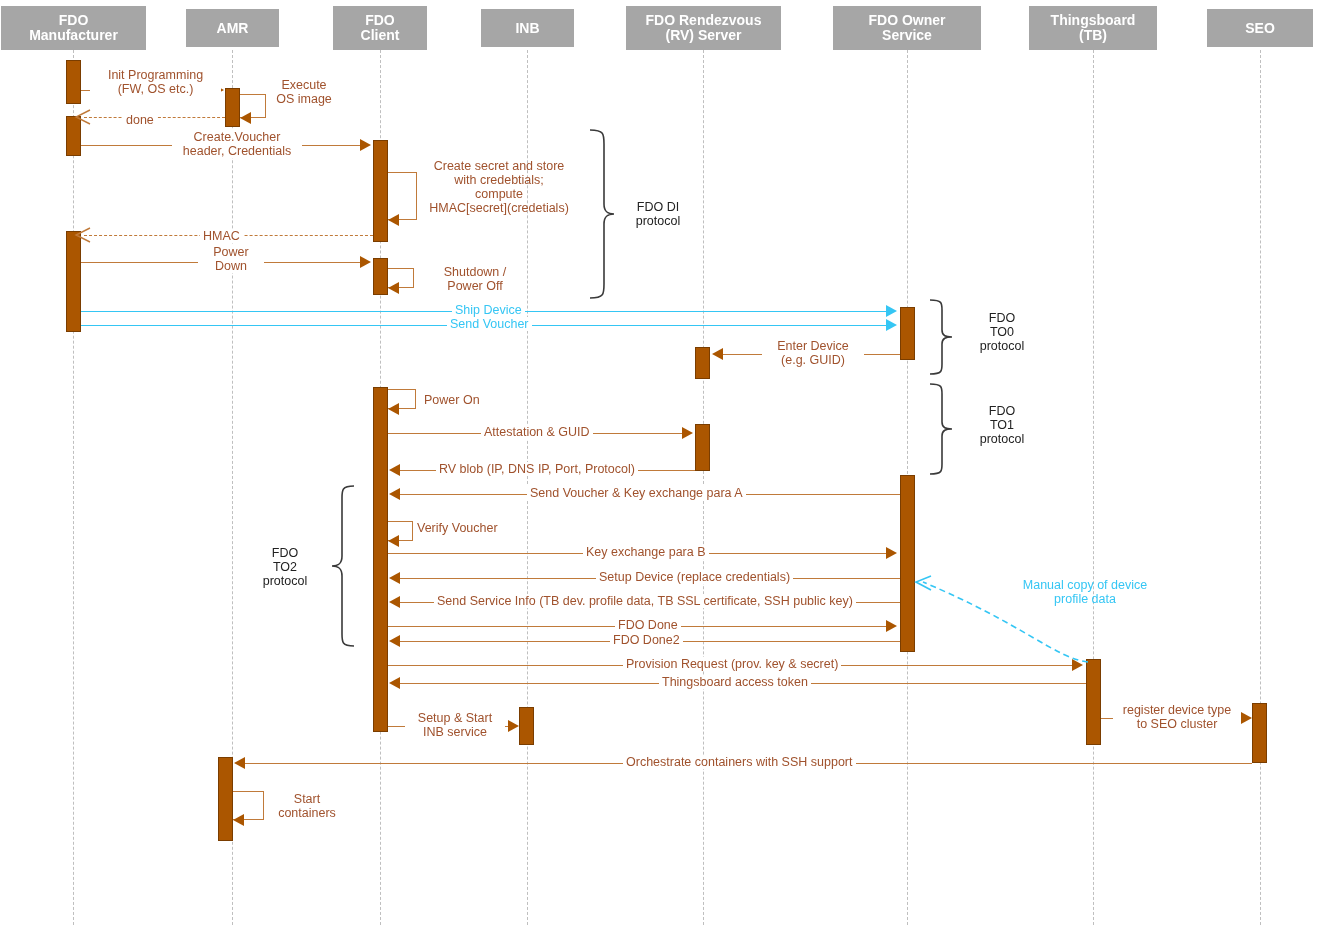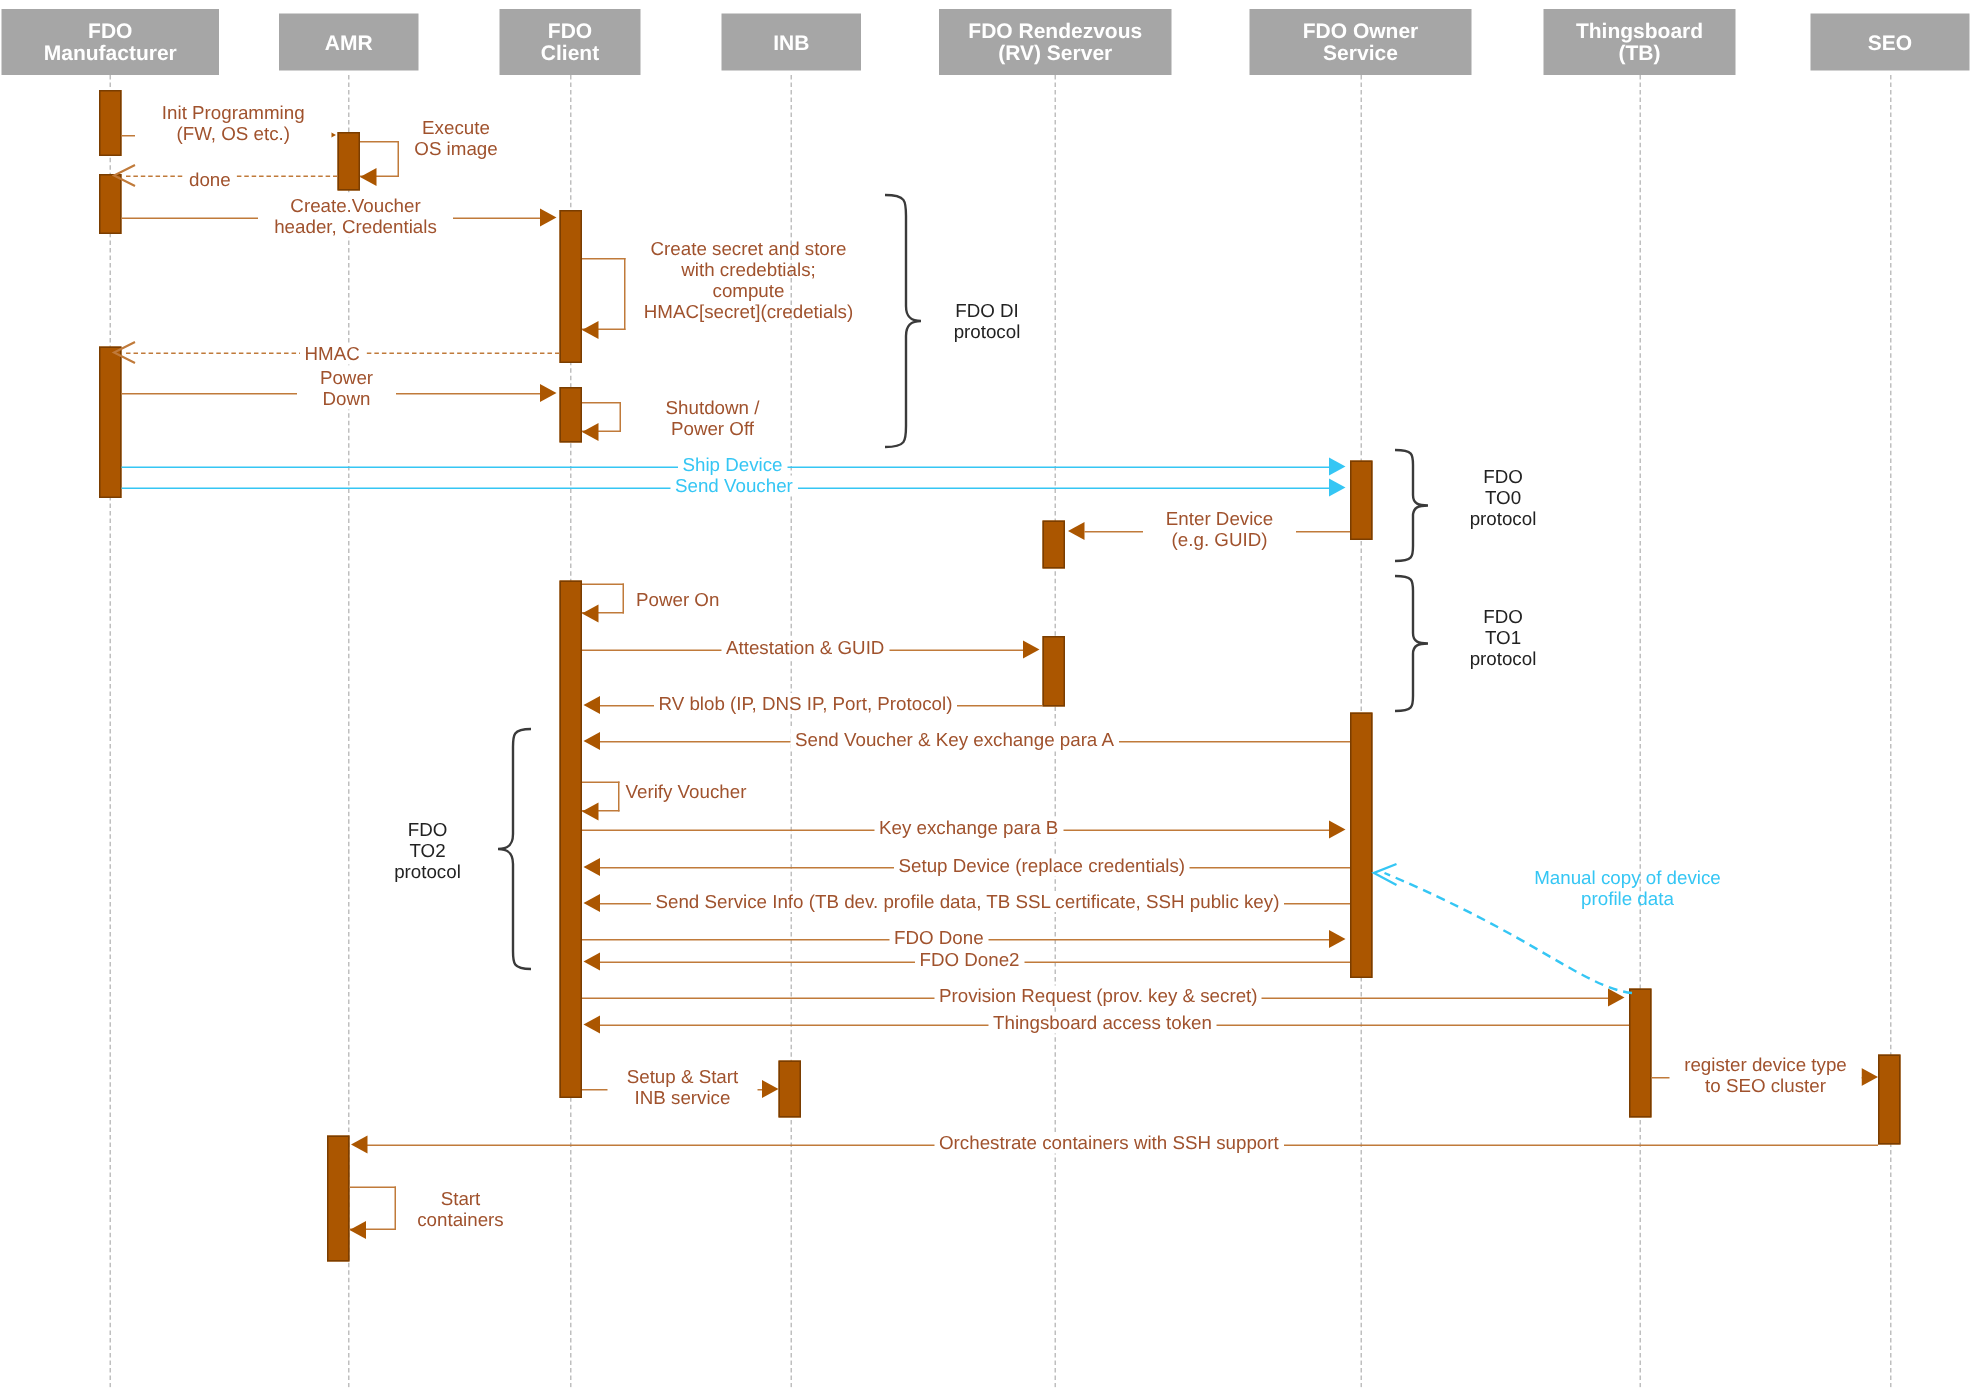--- a/index.html
+++ b/index.html
@@ -255,21 +255,21 @@
   </div>
 
   <div class="msg solid" style="left:398px;top:602px;width:502px;"></div>
   <div class="arrowhead ah-left" style="left:389px;top:596px;"></div>
   <div class="msg-label" style="left:434px;top:594px;">
     <span>Send Service Info (TB dev. profile data, TB SSL certificate, SSH public key)</span>
   </div>
 
   <div class="msg solid" style="left:388px;top:626px;width:500px;"></div>
   <div class="arrowhead ah-right" style="left:886px;top:620px;"></div>
-  <div class="msg-label" style="left:593px;top:618px;">
+  <div class="msg-label" style="left:615px;top:618px;">
     <span>FDO Done</span>
   </div>
 
   <div class="msg solid" style="left:398px;top:641px;width:502px;"></div>
   <div class="arrowhead ah-left" style="left:389px;top:635px;"></div>
   <div class="msg-label" style="left:610px;top:633px;">
     <span>FDO Done2</span>
   </div>
 
   <div class="msg solid" style="left:388px;top:665px;width:686px;"></div>

